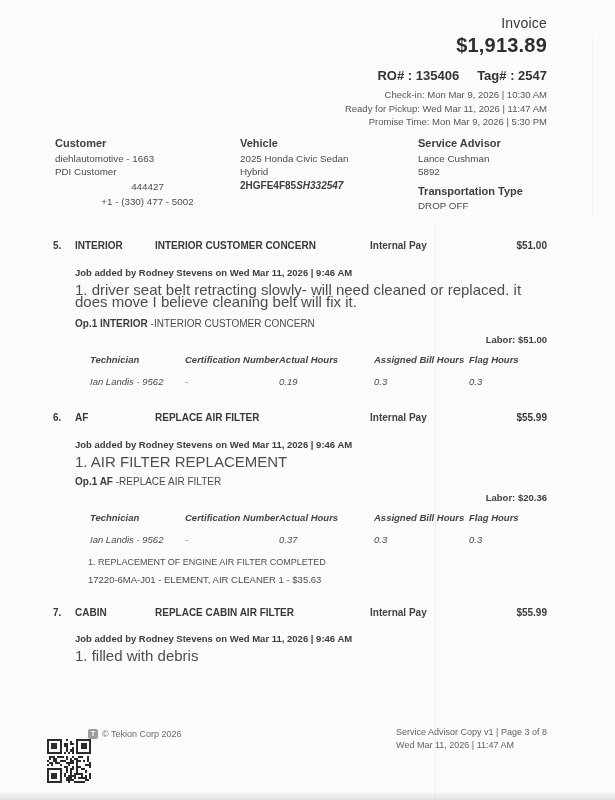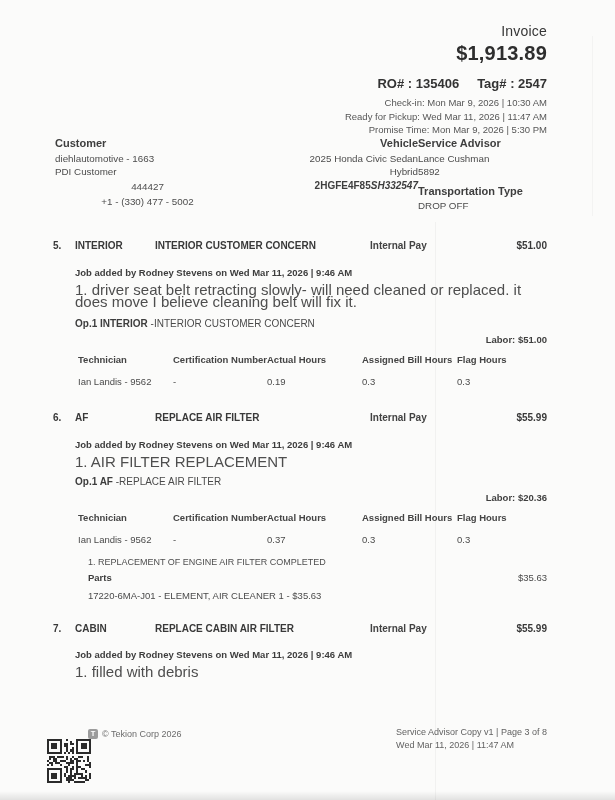--- a/index.html
+++ b/index.html
@@ -26,33 +26,33 @@
     position: absolute; top: 222px; bottom: 0; left: 435px; width: 1px;
     background: rgba(60,60,60,0.05);
   }
   .scan-crease-right {
     position: absolute; top: 36px; height: 180px; left: 592px; width: 1px;
     background: rgba(60,60,60,0.04);
   }
 
   
   .header-block {
-    position: absolute; top: 23px; right: 68px;
+    position: absolute; top: 15px; right: 68px;
     text-align: right;
   }
   .doc-type { font-size: 14px; font-weight: 500; color: #363636; letter-spacing: 0.2px; }
   .doc-total { font-size: 20px; font-weight: 700; color: #2e2e2e; margin-top: 3px; letter-spacing: 0.2px; }
   .ro-line { margin-top: 11px; font-size: 13px; font-weight: 700; color: #333; }
   .ro-line .tag { margin-left: 18px; }
   .meta-lines { margin-top: 5px; font-size: 9.5px; line-height: 13.5px; color: #565656; font-weight: 500; }
 
   
   .info-row { position: absolute; top: 136px; left: 55px; right: 37px; display: flex; }
   .info-col-customer { width: 185px; }
-  .info-col-vehicle { width: 178px; text-align: right; }
+  .info-col-vehicle { width: 178px; }
   .info-col-advisor { flex: 1; }
   .info-heading { font-size: 11px; font-weight: 600; color: #3e3e3e; line-height: 14px; }
   .info-line { font-size: 9.8px; line-height: 12.5px; color: #4c4c4c; }
   .info-line.mt { margin-top: 2.5px; text-align: center; }
   .vin-line { font-size: 10px; font-weight: 700; color: #3e3e3e; margin-top: 1.5px; }
   .vin-line .vin-suffix { font-style: italic; }
   .sub-heading { margin-top: 6px; }
 
   
   .jobs { position: absolute; top: 230px; left: 53px; width: 494px; }
@@ -67,21 +67,21 @@
   .job-header-row .job-price { text-align: right; }
   .jh-5 { margin-top: 9px; }
   .jh-6 { margin-top: 23px; }
   .jh-7 { margin-top: 20px; }
   .job-added { margin-left: 22px; font-size: 9.5px; font-weight: 700; color: #3d3d3d; line-height: 13px; }
   .job-concern { margin-left: 22px; font-size: 15px; color: #4e4e4e; line-height: 12px; }
   .op-line { margin-left: 22px; font-size: 10px; color: #4a4a4a; line-height: 13px; }
   .op-line .op-bold { font-weight: 700; color: #3d3d3d; }
   .labor-line { text-align: right; font-size: 9.5px; line-height: 13px; color: #3f3f3f; font-weight: 600; }
   .labor-line .labor-amount { font-weight: 700; }
-  .tech-table { margin-left: 25px; }
+  .tech-table { margin-left: 37px; font-style: italic; }
   .tech-grid {
     display: grid;
     grid-template-columns: 95px 94px 95px 95px 1fr;
     font-size: 9.5px; line-height: 13px; color: #4a4a4a;
   }
   .tech-grid.head { font-weight: 600; color: #444; }
   .story-line { margin-left: 35px; font-size: 9px; color: #4e4e4e; line-height: 12px; }
   .parts-row { margin-left: 35px; display: flex; justify-content: space-between; font-size: 9.5px; line-height: 12px; }
   .parts-heading { font-weight: 700; color: #3c3c3c; }
   .parts-amount { color: #4a4a4a; }
@@ -218,24 +218,20 @@
       </div>
       <div class="tech-grid mt9">
         <span>Ian Landis - 9562</span>
         <span>-</span>
         <span>0.37</span>
         <span>0.3</span>
         <span>0.3</span>
       </div>
     </div>
     <div class="story-line mt10">1. REPLACEMENT OF ENGINE AIR FILTER COMPLETED</div>
-    <div class="parts-row mt4">
-      <span class="parts-heading">Parts</span>
-      <span class="parts-amount">$35.63</span>
-    </div>
     <div class="part-line mt5">17220-6MA-J01 - ELEMENT, AIR CLEANER 1 - $35.63</div>
 
     <div class="job-header-row jh-7">
       <span>7.</span>
       <span>CABIN</span>
       <span>REPLACE CABIN AIR FILTER</span>
       <span class="pay-type">Internal Pay</span>
       <span class="job-price">$55.99</span>
     </div>
     <div class="job-added mt12">Job added by Rodney Stevens on Wed Mar 11, 2026 | 9:46 AM</div>

